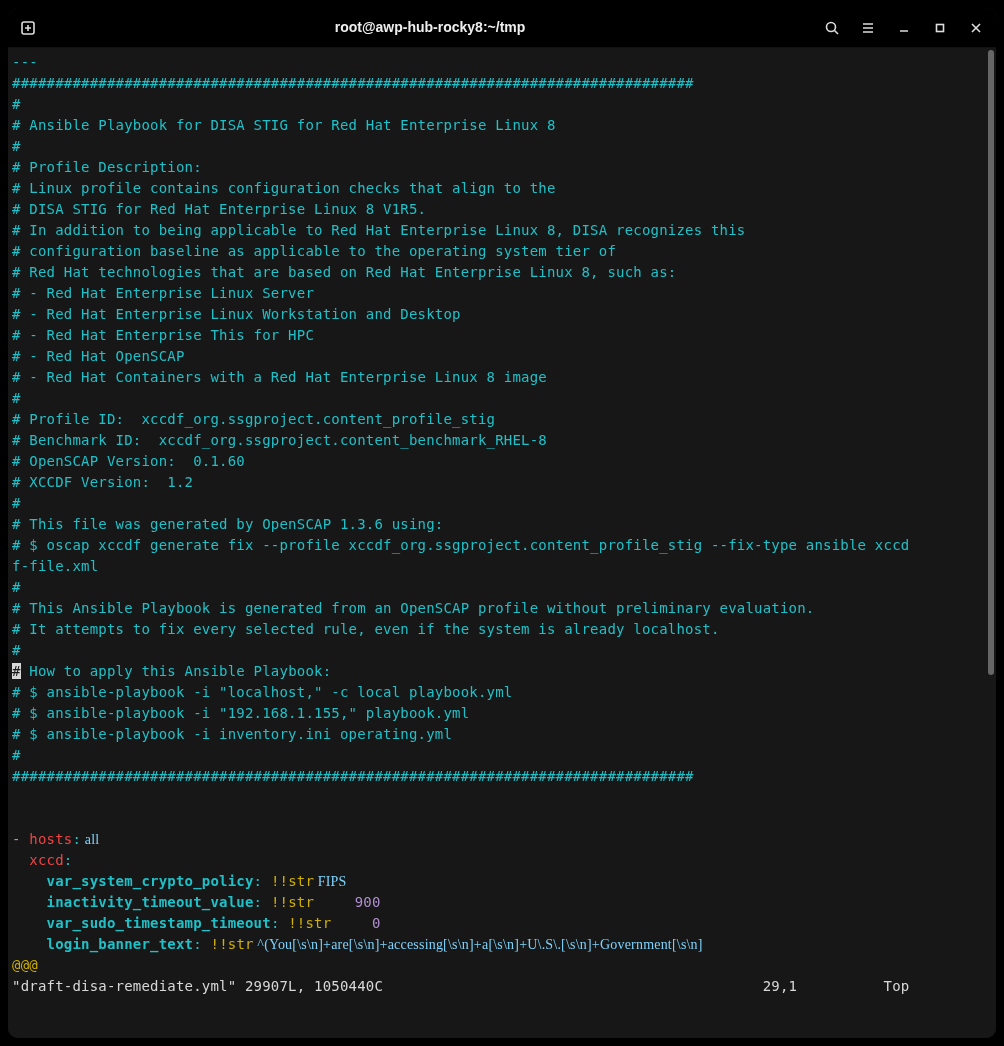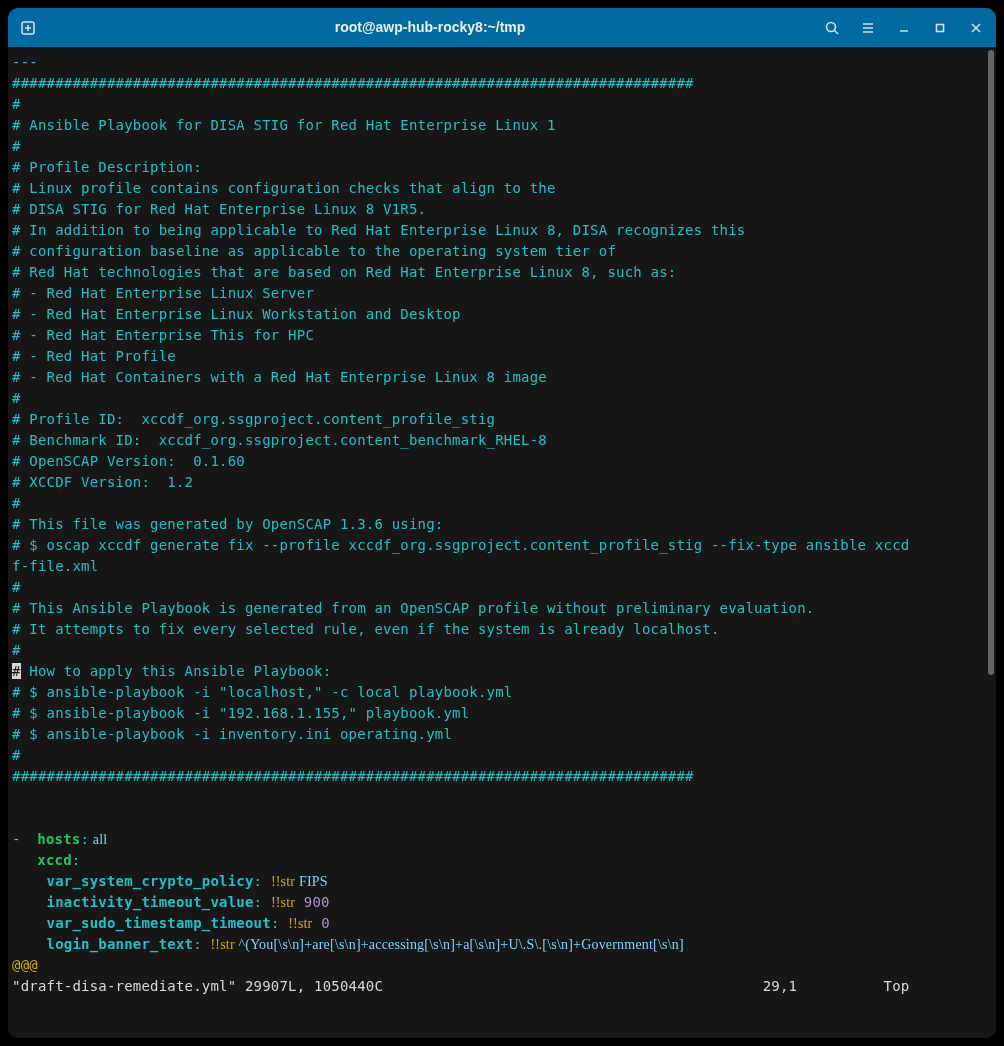--- a/index.html
+++ b/index.html
@@ -17,21 +17,21 @@
   .window {
     width:988px; height:1030px;
     background:#1a1a1a;
     border-radius:10px;
     display:flex; flex-direction:column;
     overflow:hidden;
     box-shadow:0 0 0 1px #000;
   }
   .titlebar {
     height:40px;
-    background:#0369a1;
+    background:#000000;
     display:flex; align-items:center;
     padding:0 3px;
     gap:2px;
     border-bottom:1px solid #111;
   }
   .tb-btn {
     width:34px; height:30px;
     display:flex; align-items:center; justify-content:center;
     border-radius:4px;
     color:#ddd;
@@ -66,25 +66,25 @@
   .thumb {
     position:absolute;
     top:2px; left:2px;
     width:6px; height:625px;
     background:#666;
     border-radius:3px;
   }
   
   .c-comment { color:#20c0c8; }          
   .c-dash    { color:#b090d0; }          
-  .c-key     { color:#22c55e; font-weight:bold;margin-left:8px; }
+  .c-key     { color:#ef4444; font-weight:normal; }
   .c-keyvar  { color:#20c0c8; font-weight:bold; }
   .c-colon   { color:#20c0c8; }
-  .c-tag     { color:#d0b000;font-family:Liberation Serif, serif; }          
-  .c-num     { color:#b090d0; }
+  .c-tag     { color:#d0b000; }          
+  .c-num     { color:#b090d0;margin-left:32px; }
   .c-plain   { color:#7dd3fc;font-family:Liberation Serif, serif; }
   .c-status  { color:#d8d8d8; }
   .c-cursor  { background:#d8d8d8; color:#171717; }
   .c-atat    { color:#d0b000; }
 </style>
 </head>
 <body>
 
 <div class="window">
   <div class="titlebar">
@@ -124,32 +124,32 @@
           <line x1="4" y1="4" x2="12" y2="12"></line>
           <line x1="12" y1="4" x2="4" y2="12"></line>
         </svg>
     </div>
   </div>
 
   <div class="content">
 <pre><span class="c-comment">---</span>
 <span class="c-comment">###############################################################################</span>
 <span class="c-comment">#</span>
-<span class="c-comment"># Ansible Playbook for DISA STIG for Red Hat Enterprise Linux 1</span>
+<span class="c-comment"># Ansible Playbook for DISA STIG for Red Hat Enterprise Linux 8</span>
 <span class="c-comment">#</span>
 <span class="c-comment"># Profile Description:</span>
 <span class="c-comment"># Linux profile contains configuration checks that align to the</span>
 <span class="c-comment"># DISA STIG for Red Hat Enterprise Linux 8 V1R5.</span>
 <span class="c-comment"># In addition to being applicable to Red Hat Enterprise Linux 8, DISA recognizes this</span>
 <span class="c-comment"># configuration baseline as applicable to the operating system tier of</span>
 <span class="c-comment"># Red Hat technologies that are based on Red Hat Enterprise Linux 8, such as:</span>
 <span class="c-comment"># - Red Hat Enterprise Linux Server</span>
 <span class="c-comment"># - Red Hat Enterprise Linux Workstation and Desktop</span>
 <span class="c-comment"># - Red Hat Enterprise This for HPC</span>
-<span class="c-comment"># - Red Hat Profile</span>
+<span class="c-comment"># - Red Hat OpenSCAP</span>
 <span class="c-comment"># - Red Hat Containers with a Red Hat Enterprise Linux 8 image</span>
 <span class="c-comment">#</span>
 <span class="c-comment"># Profile ID:  xccdf_org.ssgproject.content_profile_stig</span>
 <span class="c-comment"># Benchmark ID:  xccdf_org.ssgproject.content_benchmark_RHEL-8</span>
 <span class="c-comment"># OpenSCAP Version:  0.1.60</span>
 <span class="c-comment"># XCCDF Version:  1.2</span>
 <span class="c-comment">#</span>
 <span class="c-comment"># This file was generated by OpenSCAP 1.3.6 using:</span>
 <span class="c-comment"># $ oscap xccdf generate fix --profile xccdf_org.ssgproject.content_profile_stig --fix-type ansible xccd</span>
 <span class="c-comment">f-file.xml</span>

